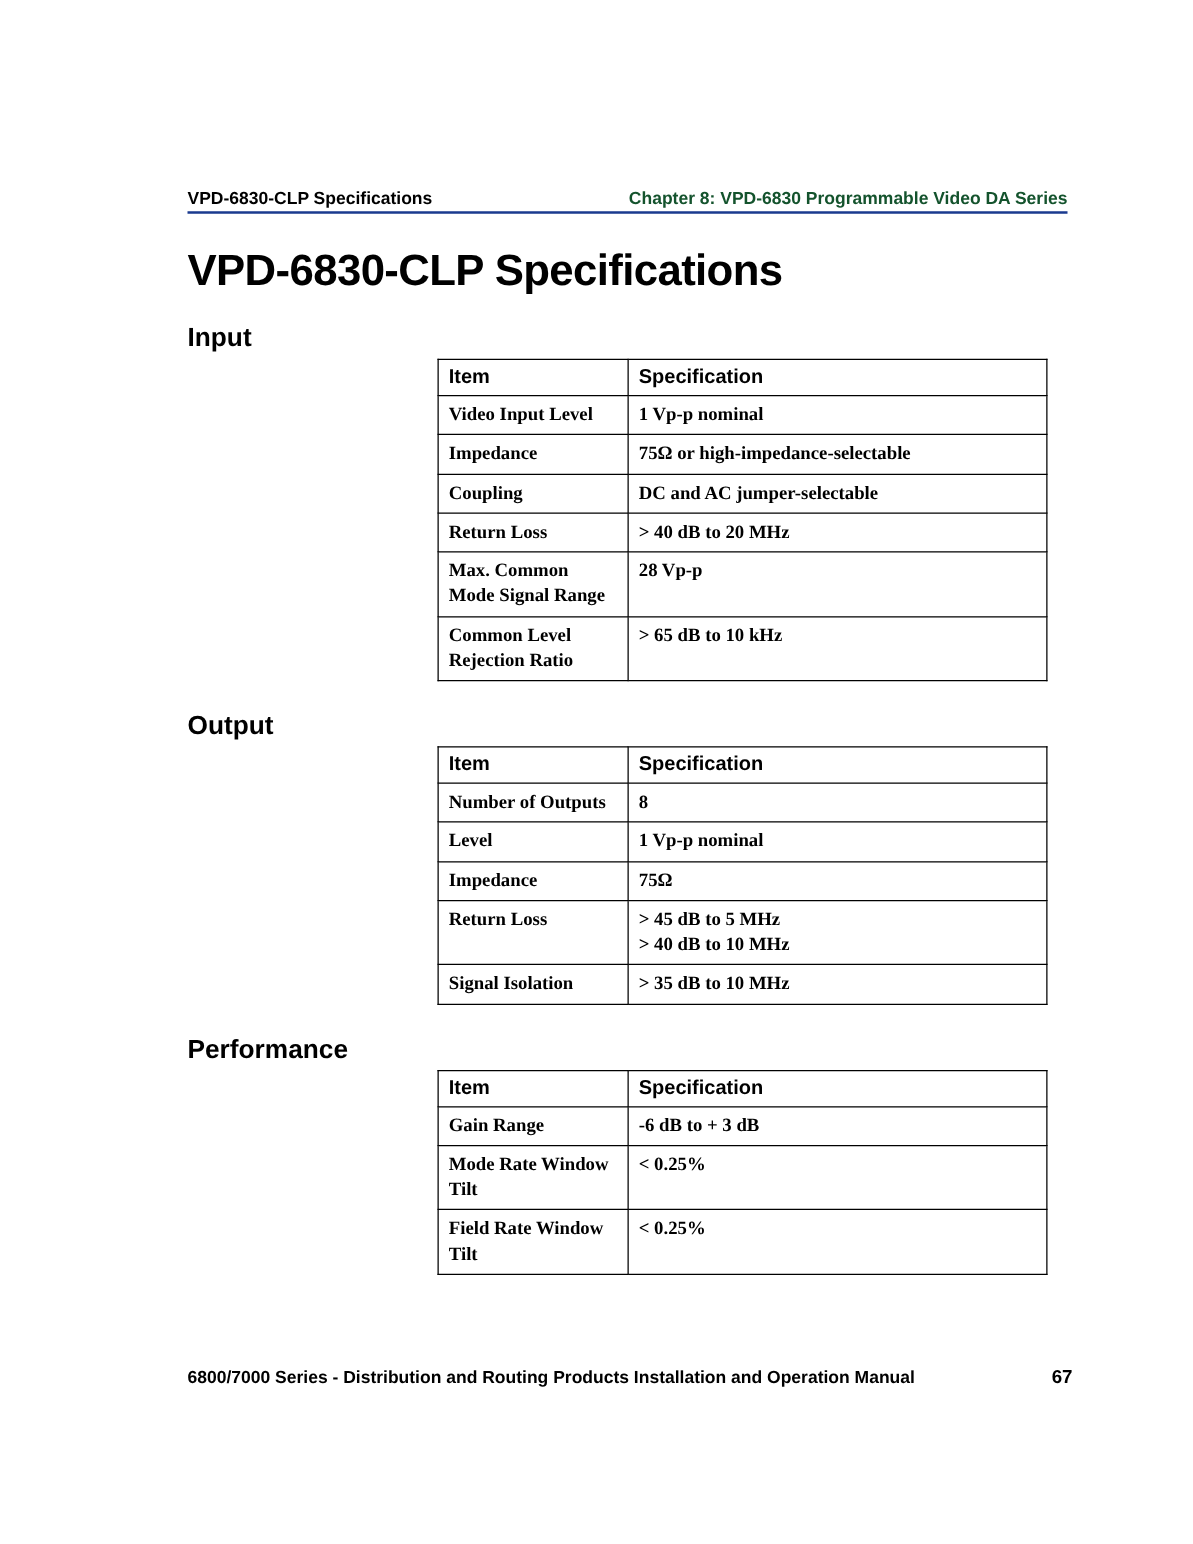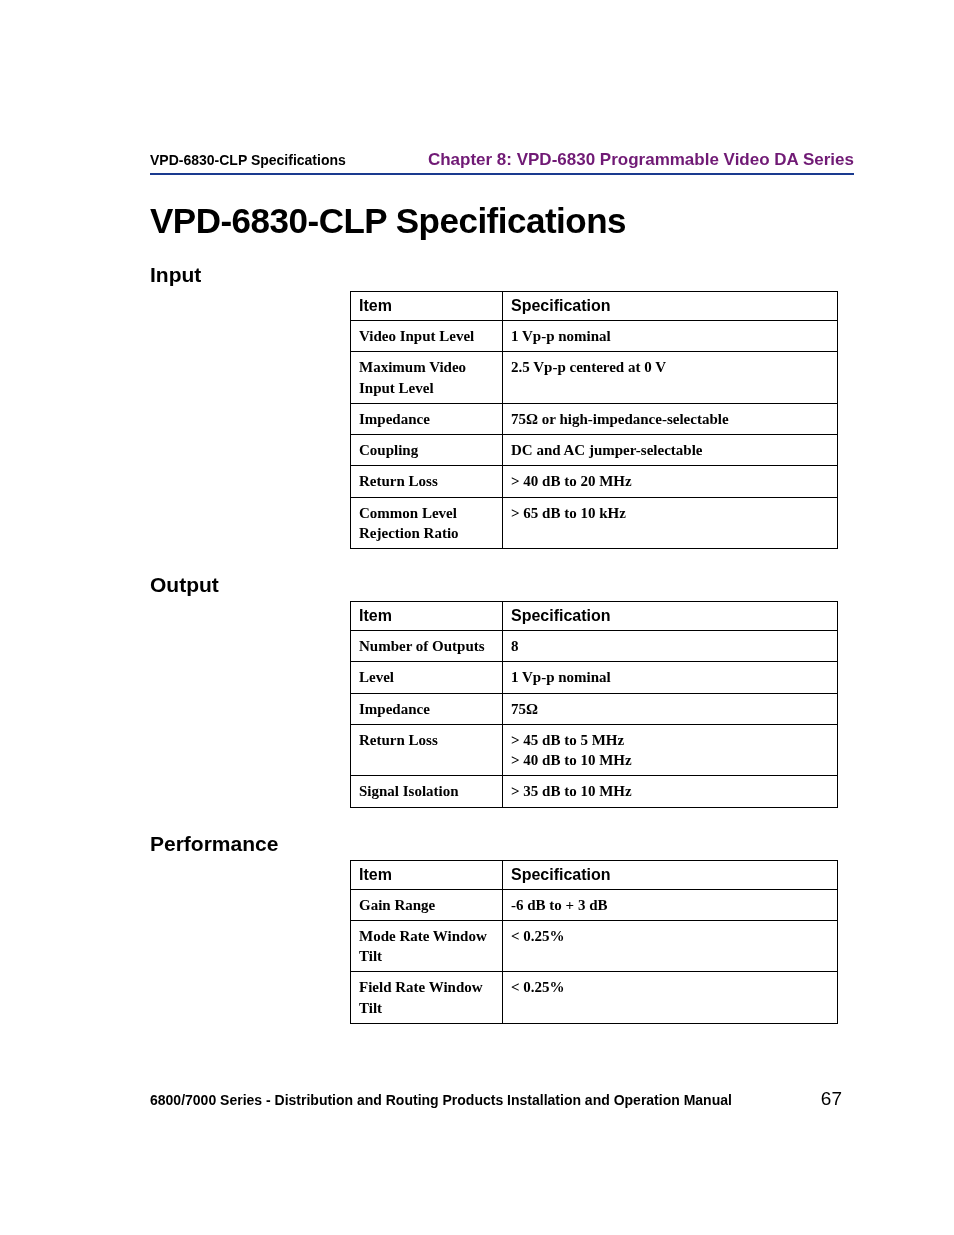--- a/index.html
+++ b/index.html
@@ -26,23 +26,23 @@
     .header-left {
       font-family: "Arial Narrow", Arial, sans-serif;
       font-weight: bold;
       font-size: 14px;
       font-stretch: condensed;
       color: #000;
     }
     .header-right {
       font-family: "Arial Narrow", Arial, sans-serif;
       font-weight: bold;
-      font-size: 17px;
-      font-stretch: condensed;
-      color: #701a75;
+      font-size: 14px;
+      font-stretch: condensed;
+      color: #14532d;
     }
     .page-title {
       font-family: "Arial Narrow", Arial, sans-serif;
       font-weight: bold;
       font-size: 35px;
       font-stretch: condensed;
       letter-spacing: -0.5px;
       margin-bottom: 22px;
     }
     .section-heading {
@@ -79,36 +79,36 @@
       font-family: "Minion Pro", "Times New Roman", serif;
       line-height: 1.35;
       font-weight: bold;
     }
     .multiline-cell div {
       line-height: 1.35;
     }
     .footer-row {
       position: absolute;
       left: 150px;
-      right: 112px;
+      right: 96px;
       bottom: 125px;
       display: flex;
       justify-content: space-between;
       align-items: baseline;
     }
     .footer-text {
       font-family: "Arial Narrow", Arial, sans-serif;
       font-weight: bold;
       font-size: 14px;
       font-stretch: condensed;
     }
     .footer-page {
       font-family: "Arial Narrow", Arial, sans-serif;
-      font-weight: normal;
-      font-size: 19px;
+      font-weight: bold;
+      font-size: 15px;
       font-stretch: condensed;
     }
   </style>
 </head>
 <body>
 
 <div class="header-row">
   <div class="header-left">VPD-6830-CLP Specifications</div>
   <div class="header-right">Chapter 8: VPD-6830 Programmable Video DA Series</div>
 </div>
@@ -122,34 +122,34 @@
       <th>Item</th>
       <th>Specification</th>
     </tr>
   </thead>
   <tbody>
     <tr>
       <td>Video Input Level</td>
       <td>1 Vp-p nominal</td>
     </tr>
     <tr>
-      <td>Maximum Video Input Level</td>
-      <td>2.5 Vp-p centered at 0 V</td>
-    </tr>
-    <tr>
       <td>Impedance</td>
       <td>75Ω or high-impedance-selectable</td>
     </tr>
     <tr>
       <td>Coupling</td>
       <td>DC and AC jumper-selectable</td>
     </tr>
     <tr>
       <td>Return Loss</td>
       <td>&gt; 40 dB to 20 MHz</td>
+    </tr>
+    <tr>
+      <td>Max. Common Mode Signal Range</td>
+      <td>28 Vp-p</td>
     </tr>
     <tr>
       <td>Common Level Rejection Ratio</td>
       <td>&gt; 65 dB to 10 kHz</td>
     </tr>
   </tbody>
 </table>
 
 <h2 class="section-heading">Output</h2>
 <table class="spec-table">

